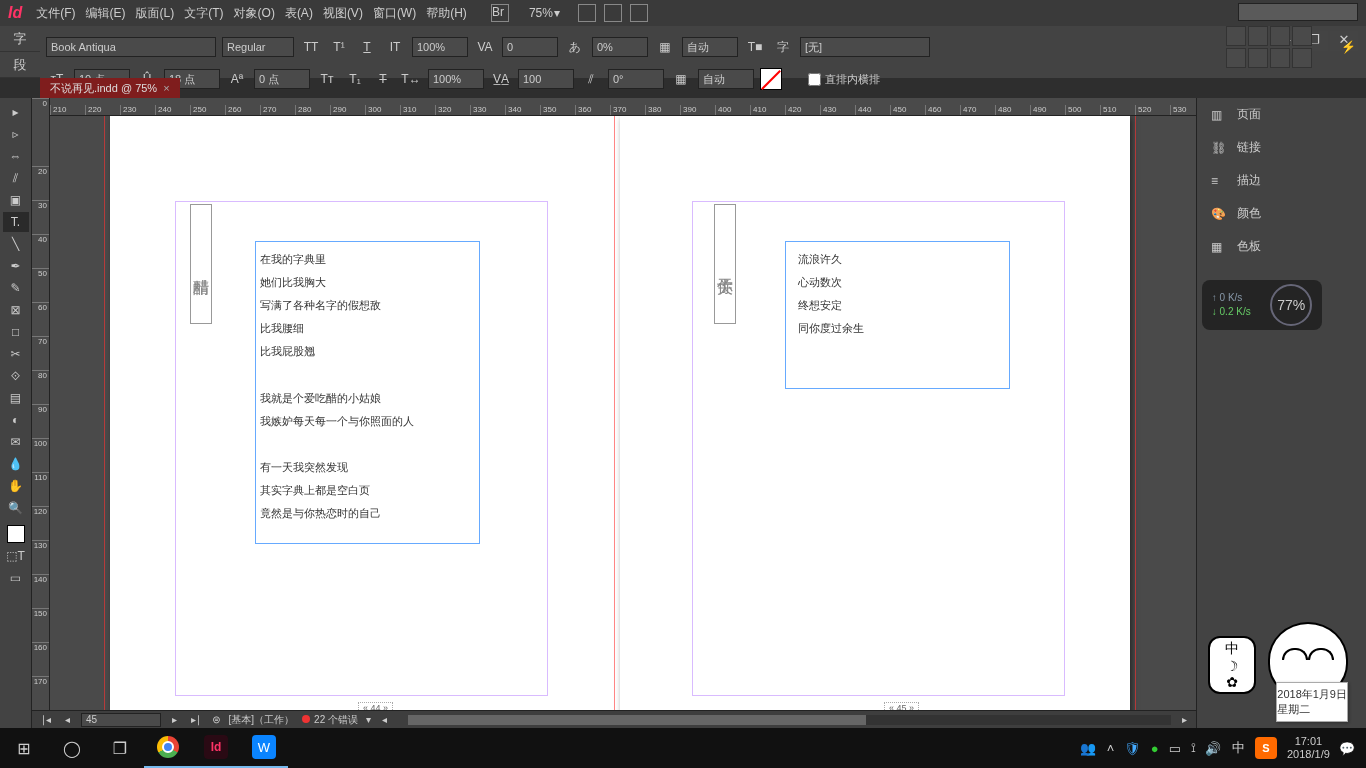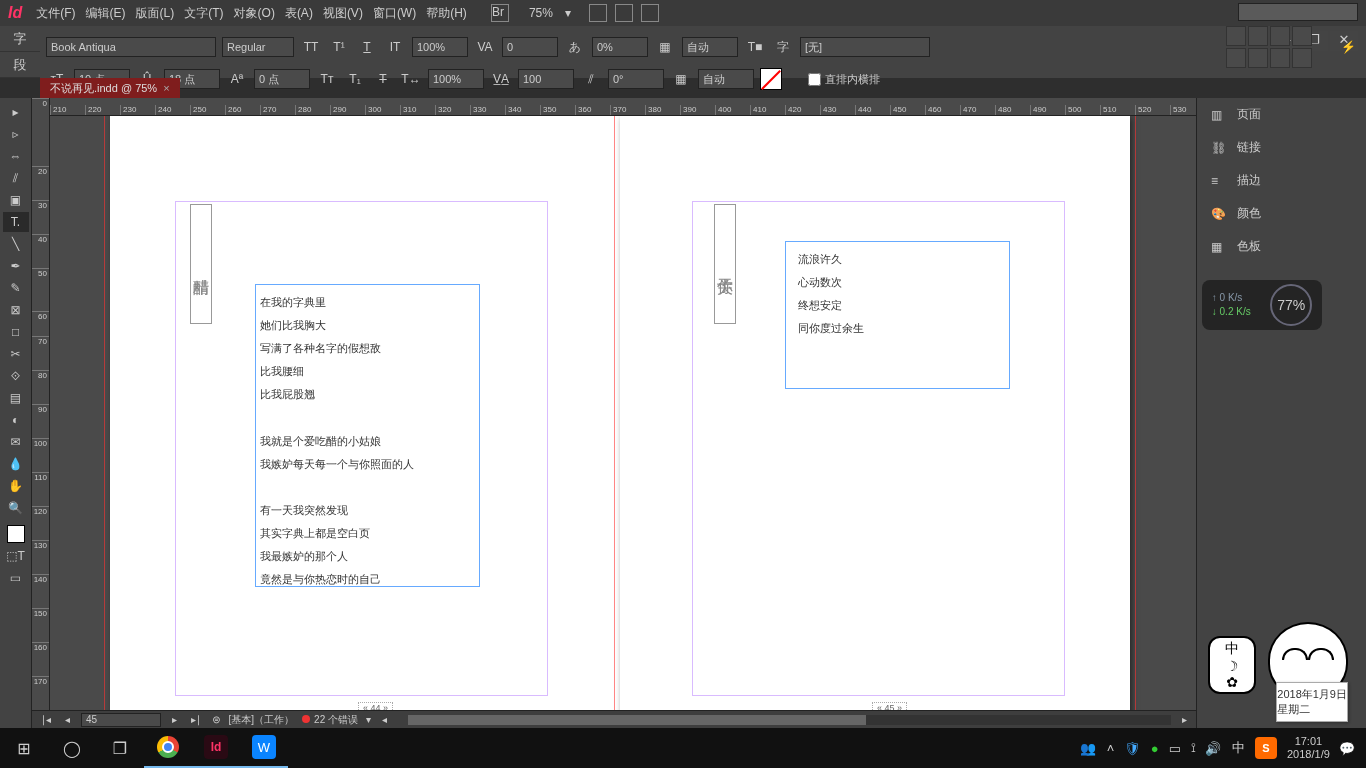--- a/index.html
+++ b/index.html
@@ -1,21 +1,21 @@
 <!DOCTYPE html>
 <html><head>
 <meta charset="utf-8">
 <style>
 * { margin:0; padding:0; box-sizing:border-box; font-family:"Microsoft YaHei",sans-serif; }
 body { width:1366px; height:768px; background:#333; overflow:hidden; position:relative; }
 .menubar { height:26px; background:#3a3a3a; display:flex; align-items:center; padding:0 8px; color:#ccc; font-size:12px; }
 .id-logo { color:#ff3366; font-weight:bold; font-style:italic; font-size:16px; margin-right:14px; }
 .menu-item { margin-right:10px; cursor:pointer; }
 .menubar .right { margin-left:auto; display:flex; align-items:flex-end; gap:10px;flex-direction:column; }
-.zoom-box { display:flex; align-items:center; gap:12px; }
+.zoom-box { display:flex; align-items:center; gap:1px; }
 .search-box { width:120px; height:18px; background:#5a5a5a; border:1px solid #222; }
 .win-controls { display:flex; gap:2px; margin-left:8px; }
 .win-btn { width:28px; height:20px; background:#444; color:#ccc; text-align:center; line-height:18px; font-size:13px; }
 .icon-sq { width:18px; height:18px; border:1px solid #888; display:inline-block; }
 
 .ctrlbar { height:52px; background:#434343; display:flex; }
 .ctrl-left { width:40px; display:flex; flex-direction:column; }
 .ctrl-left div { flex:1; display:flex; align-items:center; justify-content:center; color:#ccc; font-size:13px; border-bottom:1px solid #333; }
 .ctrl-row { flex:1; display:flex; align-items:center; padding:0 6px; gap:6px; }
 .ctrl-rows { flex:1; display:flex; flex-direction:column; }
@@ -50,25 +50,25 @@
 .spread { position:absolute; top:0; left:60px; display:flex; }
 .page { width:510px; height:610px; background:#fff; box-shadow:2px 2px 6px rgba(0,0,0,0.5); position:relative; }
 .bleed { position:absolute; top:-6px; left:-6px; right:-6px; bottom:-6px; border:1px solid rgba(255,50,50,0.6); pointer-events:none; }
 .margin { position:absolute; top:85px; left:60px; right:60px; bottom:30px; border:1px solid rgba(180,120,255,0.5); }
 .page.left .margin { left:65px; right:72px; }
 .page.right .margin { left:72px; right:65px; }
 .title-frame { position:absolute; top:88px; width:22px; height:120px; border:1px solid #999; writing-mode:vertical-rl; text-align:center; font-size:16px; color:#888; font-family:serif; padding-top:4px; }
 .page.left .title-frame { left:80px; }
 .page.right .title-frame { left:94px; }
 .text-frame { position:absolute; top:125px; width:225px; border:1px solid #66aaff; font-size:11px; color:#333; padding:6px 4px; line-height:2.1; font-family:SimSun,serif; }
-.page.left .text-frame { left:145px; height:303px;margin-top:43px; }
+.page.left .text-frame { left:145px; height:303px; }
 .page.right .text-frame { left:165px; height:148px;padding-left:12px; }
 .pagenum { position:absolute; bottom:12px; font-size:9px; color:#666; border:1px dotted #aaa; padding:0 4px; }
 .page.left .pagenum { left:248px; }
-.page.right .pagenum { left:252px; }
+.page.right .pagenum { left:264px; }
 
 .panel-dock { width:170px; background:#434343; border-left:1px solid #222; }
 .panel-item { height:33px; display:flex; align-items:center; gap:10px; padding-left:14px; color:#ccc; font-size:12px; cursor:pointer; }
 .panel-icon { width:16px; height:14px; display:inline-block; }
 
 .net-widget { position:absolute; right:44px; top:280px; width:120px; height:50px; background:rgba(30,30,30,0.85); border-radius:8px; display:flex; align-items:center; justify-content:space-around; color:#89a; font-size:10px; }
 .net-circle { width:42px; height:42px; border:2px solid #667; border-radius:50%; display:flex; align-items:center; justify-content:center; font-size:14px; color:#ccc; }
 .net-speeds div { line-height:1.4; }
 
 .emoji-widget { position:absolute; right:18px; bottom:70px; width:140px; height:90px; }
@@ -233,21 +233,21 @@
     <div class="t">▭</div>
   </div>
 
   <div class="ruler-v" id="rulerv">
       <div class="tick" style="top: 0px;">0</div>
       <div class="tick" style="top: 40px; margin-left: 46px;">10</div>
       <div class="tick" style="top: 68px;">20</div>
       <div class="tick" style="top: 102px;">30</div>
       <div class="tick" style="top: 136px;">40</div>
       <div class="tick" style="top: 170px;">50</div>
-      <div class="tick" style="top: 213px;">60</div>
+      <div class="tick" style="top: 204px;">60</div>
       <div class="tick" style="top: 238px;">70</div>
       <div class="tick" style="top: 272px;">80</div>
       <div class="tick" style="top: 306px;">90</div>
       <div class="tick" style="top: 340px;">100</div>
       <div class="tick" style="top: 374px;">110</div>
       <div class="tick" style="top: 408px;">120</div>
       <div class="tick" style="top: 442px;">130</div>
       <div class="tick" style="top: 476px;">140</div>
       <div class="tick" style="top: 510px;">150</div>
       <div class="tick" style="top: 544px;">160</div>
@@ -267,21 +267,20 @@
               <div>她们比我胸大</div>
               <div>写满了各种名字的假想敌</div>
               <div>比我腰细</div>
               <div>比我屁股翘</div>
               <div>&nbsp;</div>
               <div>我就是个爱吃醋的小姑娘</div>
               <div>我嫉妒每天每一个与你照面的人</div>
               <div>&nbsp;</div>
               <div>有一天我突然发现</div>
               <div>其实字典上都是空白页</div>
-              <div>我最嫉妒的那个人</div>
               <div>竟然是与你热恋时的自己</div>
             </div>
           <div class="pagenum">« <span>44</span> »</div>
         </div>
         <div class="page right">
           <div class="bleed"></div>
           <div class="margin"></div>
           <div class="title-frame">关于你</div>
           <div class="text-frame" id="tf-right">
               <div>流浪许久</div>

